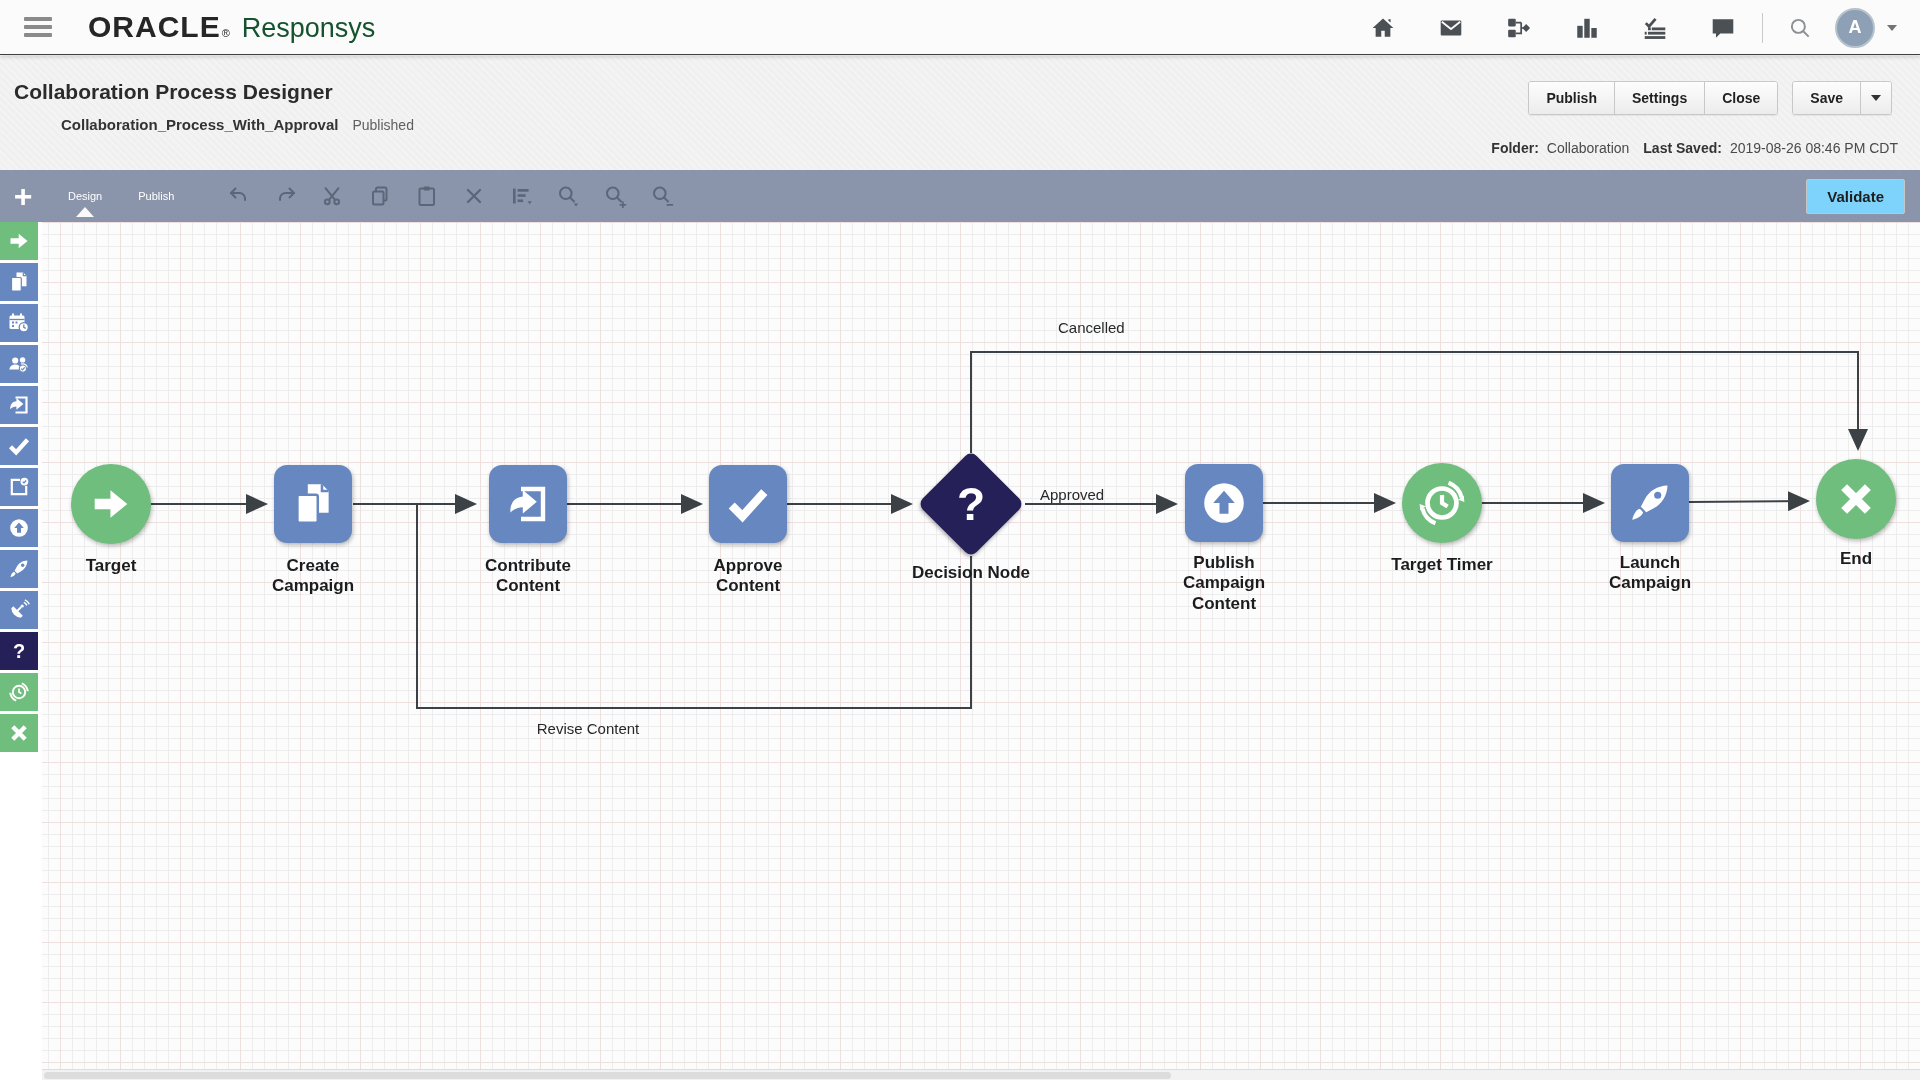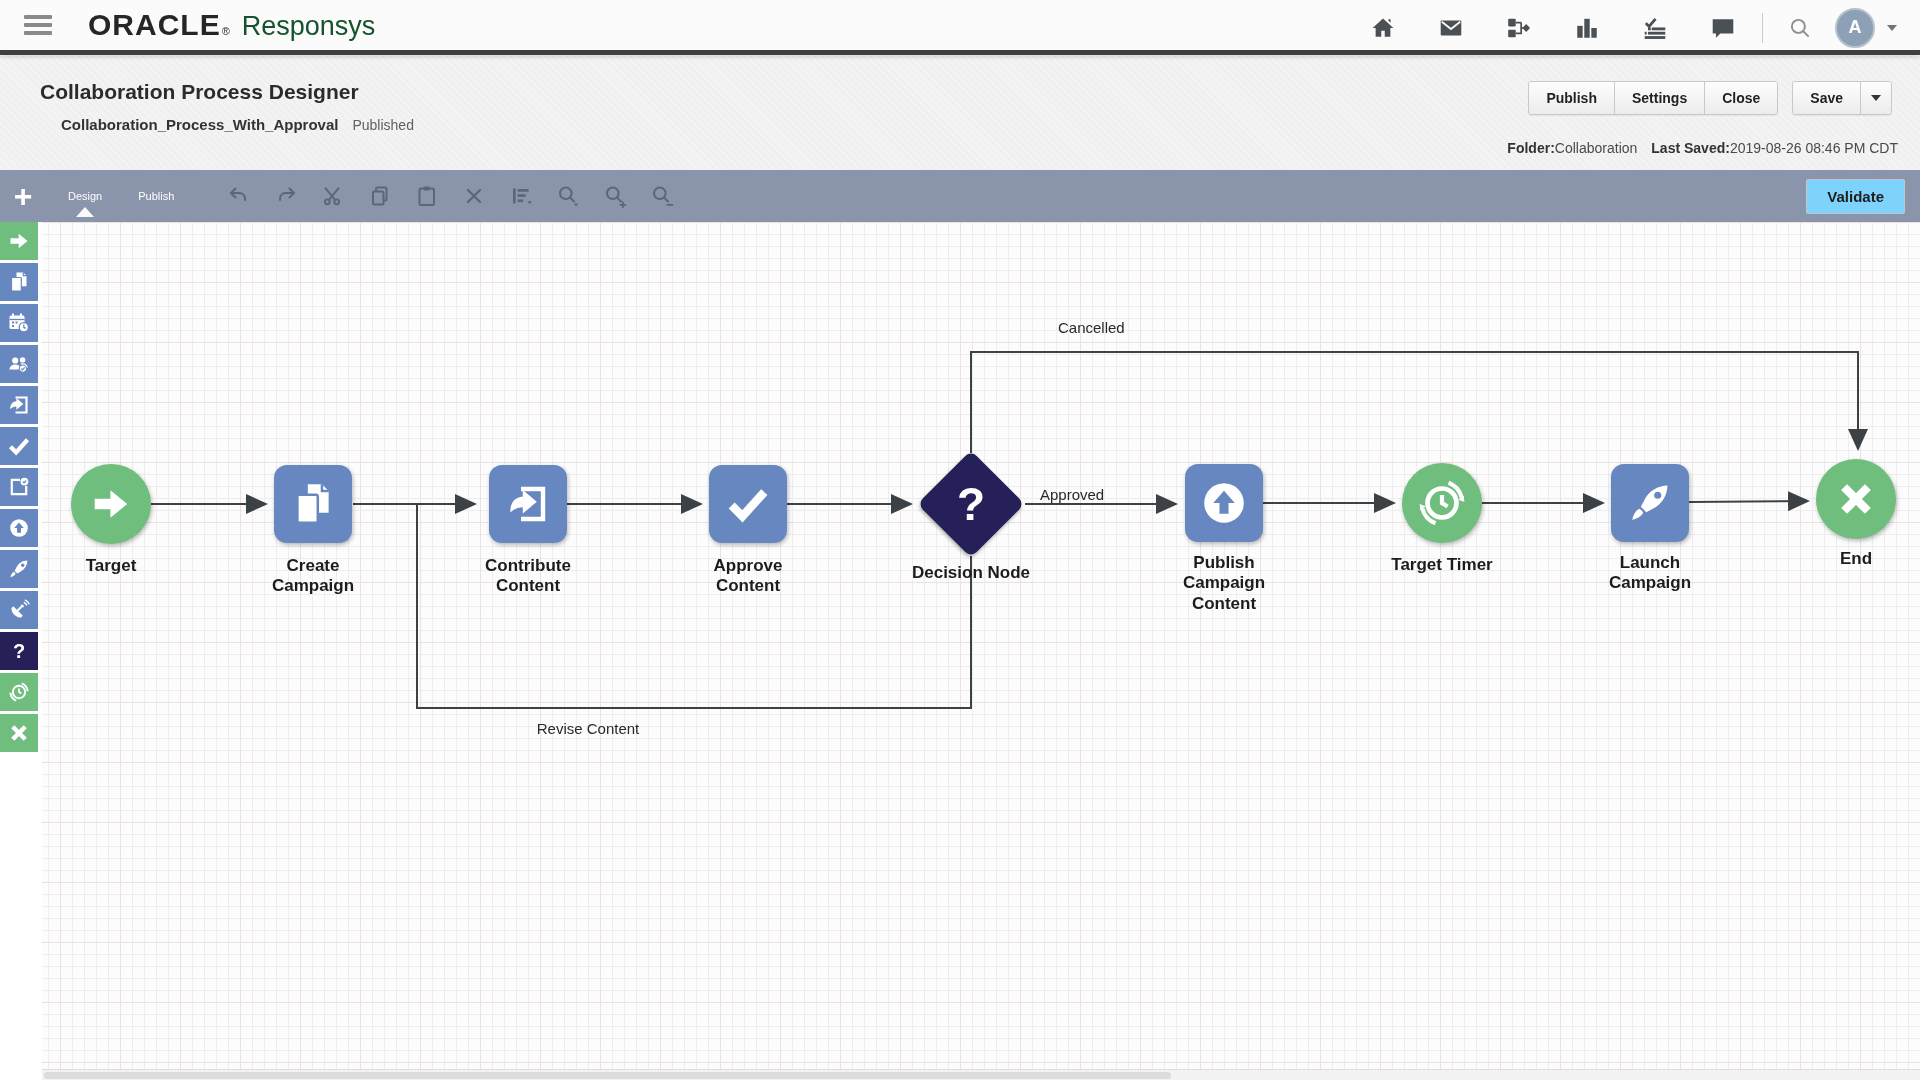--- a/index.html
+++ b/index.html
@@ -5,21 +5,21 @@
   * { margin:0; padding:0; box-sizing:border-box; }
   html,body { background:#e9e9e9; }
   #app {
     position:relative; width:1920px; height:1080px; overflow:hidden;
     font-family:"Liberation Sans", sans-serif; background:#fff;
   }
 
   
   .appbar {
     position:absolute; top:0; left:0; right:0; height:55px;
-    background:#fbfbfb; border-bottom:5px solid #404040;
+    background:#fbfbfb; border-bottom:1px solid #404040;
     box-shadow:0 2px 4px rgba(0,0,0,.15);
     display:flex; align-items:center; z-index:30;
   }
   .hamburger { width:28px; height:20px; margin-left:24px; cursor:pointer; display:flex; flex-direction:column; justify-content:space-between; }
   .hamburger span { display:block; height:4px; background:#8a8a8a; border-radius:1px; }
   .brand { margin-left:36px; display:flex; align-items:baseline; }
   .brand-oracle { font-size:30px; font-weight:700; letter-spacing:1px; color:#262626; }
   .brand-reg { font-size:11px; color:#262626; vertical-align:super; margin-left:1px; }
   .brand-product { font-size:27px; color:#14532d; margin-left:12px; }
   .appbar-right { position:absolute; right:23px; top:0; height:55px; display:flex; align-items:center; }
@@ -33,38 +33,38 @@
     margin-left:22px; cursor:pointer; }
   .ab-caret { width:0; height:0; border-left:5px solid transparent; border-right:5px solid transparent;
     border-top:6px solid #737373; margin-left:12px; cursor:pointer; }
 
   
   .pagehead {
     position:absolute; top:56px; left:0; right:0; height:114px;
     background:#f3f3f4;
     background-image:repeating-linear-gradient(45deg, rgba(0,0,0,0.015) 0 2px, transparent 2px 5px);
   }
-  .page-title { position:absolute; left:40px; top:24px; font-size:21px; font-weight:700; color:#2b2b2b; }
+  .page-title { position:absolute; left:14px; top:24px; font-size:21px; font-weight:700; color:#2b2b2b; }
   .doc-row { position:absolute; left:30px; top:60px; display:flex; align-items:baseline;margin-left:31px; }
   .doc-name { font-size:15px; font-weight:700; color:#333; }
   .doc-status { font-size:14px; color:#5f5f5f; margin-left:14px; }
   .ph-buttons { position:absolute; right:28px; top:25px; display:flex; gap:14px; }
   .btn-group { display:flex; border:1px solid #c8c8c8; border-radius:3px; overflow:hidden;
     box-shadow:0 1px 1px rgba(0,0,0,.06); }
   .btn {
     height:32px; padding:0 17px; background:linear-gradient(#fdfdfd,#ececec);
     font-family:"Liberation Sans",sans-serif; font-size:14px; font-weight:700; color:#222;
     display:flex; align-items:center; cursor:pointer; border:none; border-right:1px solid #c8c8c8;
   }
   .btn:last-child { border-right:none; }
   .save-caret { width:30px; justify-content:center; padding:0; }
   .save-caret i { width:0; height:0; border-left:5px solid transparent; border-right:5px solid transparent; border-top:6px solid #333; }
   .folder-row { position:absolute; right:22px; top:84px; font-size:14px; color:#444; display:flex; gap:14px; }
   .folder-row b { color:#333; }
-  .folder-row span.val { margin-left:0; color:#4a4a4a; }
+  .folder-row span.val { margin-left:8px; color:#4a4a4a; }
 
   
   .toolbar {
     position:absolute; top:170px; left:0; right:0; height:52px; background:#8a94aa;
     display:flex; align-items:center; z-index:20;
   }
   .tb-plus { width:26px; margin-left:10px; color:#fff; font-size:32px; font-weight:700; line-height:26px; text-align:center; cursor:pointer; }
   .tb-tab { position:relative; margin-left:28px; color:#fff; font-size:11px; cursor:pointer; padding:15px 4px; }
   .tb-tab.active .notch {
     position:absolute; left:50%; transform:translateX(-50%); bottom:0;

